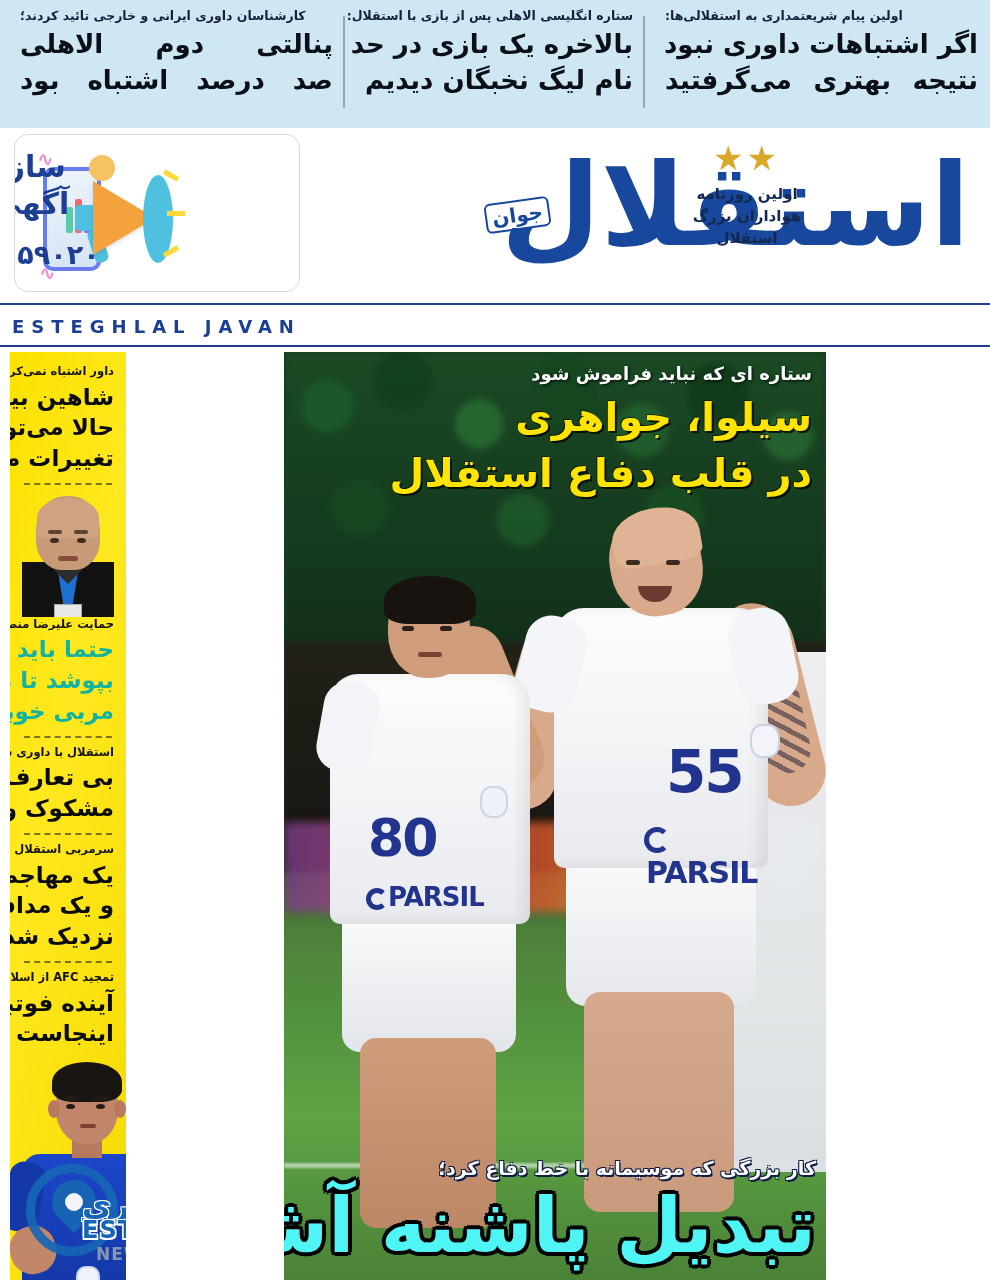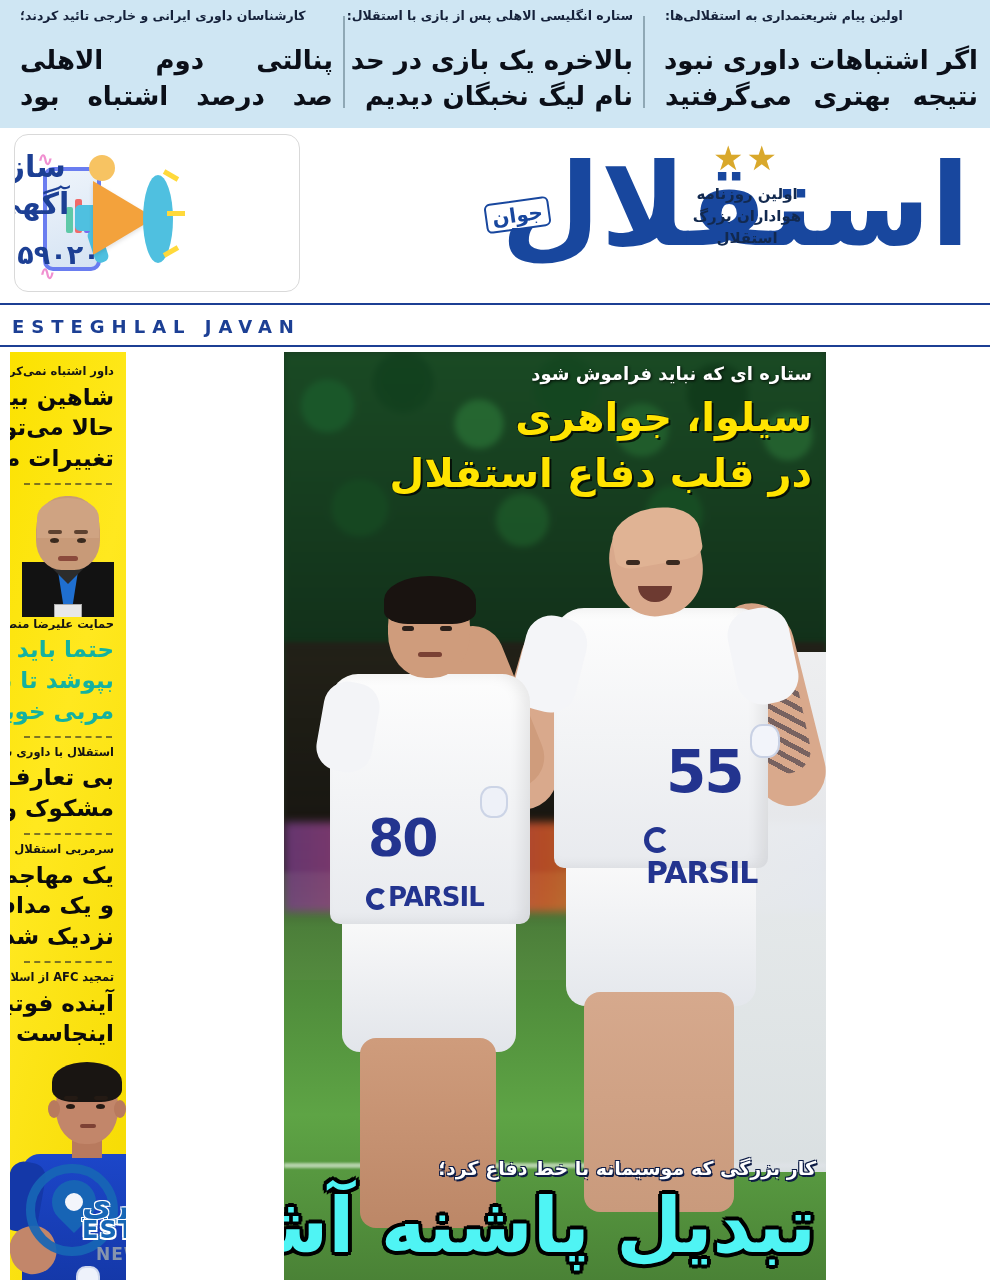--- a/index.html
+++ b/index.html
@@ -31,21 +31,21 @@
   .tb-kicker {
     font-size:12.5px; font-weight:bold; color:#15213a;
     text-align:left; line-height:1.3; letter-spacing:-0.2px;
     white-space:nowrap;
   }
   .tb-col.c2 .tb-kicker, .tb-col.c3 .tb-kicker { text-align:left; }
   .tb-h {
     font-size:26px; font-weight:bold; color:#0b0f18;
     line-height:1.42; text-align:justify; text-align-last:justify;
     letter-spacing:-0.3px; white-space:nowrap;
-    margin-top:18px;
+    margin-top:2px;
   }
   .tb-h2 { margin-top:-1px; }
 
   
   .masthead {
     position:absolute; left:0; top:128px; width:990px; height:175px;
     background:#fff;
   }
   .ad-box {
     position:absolute; right:690px; left:14px; top:6px; height:158px;

